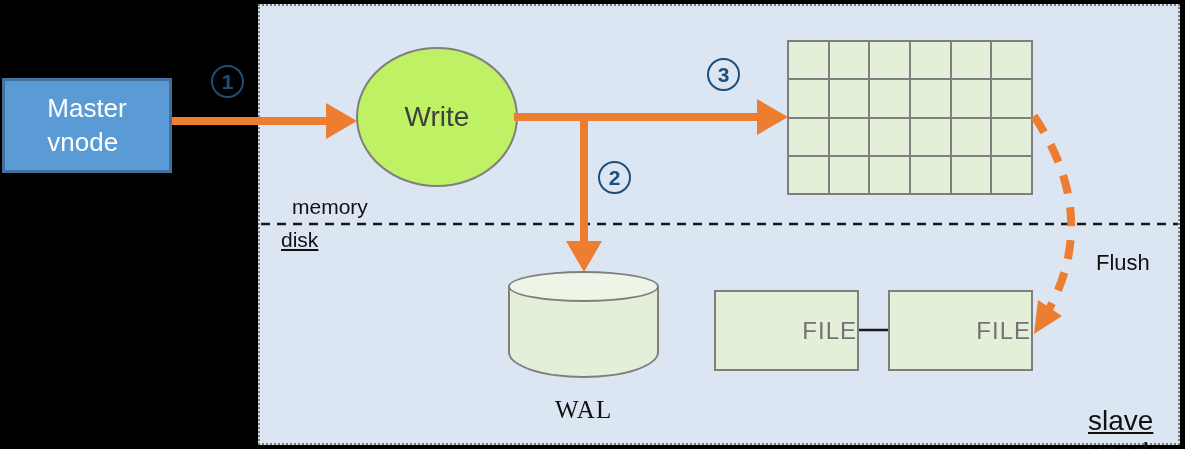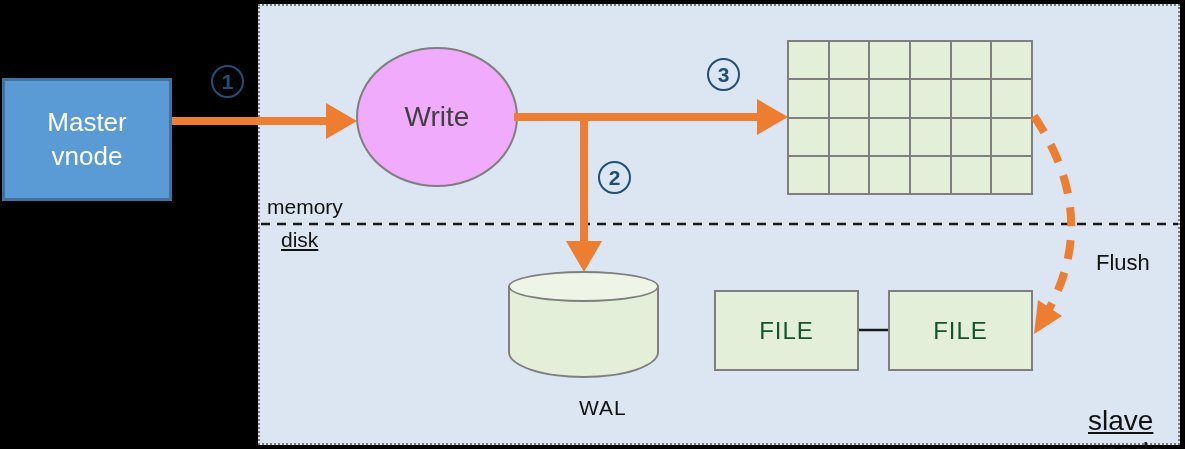--- a/index.html
+++ b/index.html
@@ -14,36 +14,35 @@
   .panel {
     position: absolute;
     left: 258px; top: 4px;
     width: 922px; height: 441px;
     background: #dbe6f2;
     border: 2px dotted #7d7d7d;
   }
   .master-box {
     position: absolute;
     left: 2px; top: 78px;
-    width: 170px; height: 123px;
+    width: 170px; height: 95px;
     background: #5b9bd5;
     border: 3px solid #41719c;
     color: #ffffff;
     font-size: 26px;
     display: flex; align-items: center; justify-content: center;
-    text-align: center;
     white-space: pre-line;
     line-height: 1.3;
     z-index: 4;
   }
   .write-circle {
     position: absolute;
     left: 356px; top: 47px;
     width: 162px; height: 140px;
-    background: #f0abfc;
+    background: #bef264;
     border: 2px solid #7f7f7f;
     border-radius: 50%;
     display: flex; align-items: center; justify-content: center;
     font-size: 28px;
     color: #3f3f3f;
     z-index: 2;
   }
   .mem-grid {
     position: absolute;
     left: 787px; top: 40px;
@@ -76,24 +75,24 @@
     border: 2px solid #7f7f7f;
     border-radius: 50%;
     z-index: 3;
   }
   .file-box {
     position: absolute;
     top: 290px;
     width: 145px; height: 81px;
     background: #e4efda;
     border: 2px solid #7f7f7f;
-    display: flex; align-items: center; justify-content: center;
+    display: flex; align-items: center; justify-content: flex-end;
     font-size: 24px;
     letter-spacing: 1px;
-    color: #14532d;
+    color: #737373;
     z-index: 2;
   }
   .file-1 { left: 714px; }
   .file-2 { left: 888px; }
   .step-badge {
     position: absolute;
     width: 33px; height: 33px;
     border: 2.5px solid #1f4e79;
     border-radius: 50%;
     color: #1f4e79;
@@ -104,23 +103,23 @@
     background: transparent;
   }
   .step-1 { left: 211px; top: 65px; }
   .step-2 { left: 598px; top: 161px; }
   .step-3 { left: 707px; top: 58px; }
   .lbl {
     position: absolute;
     color: #111111;
     z-index: 4;
   }
-  .lbl-memory { left: 267px; top: 195px; font-size: 21px; }
+  .lbl-memory { left: 292px; top: 195px; font-size: 21px; }
   .lbl-disk   { left: 281px; top: 228px; font-size: 21px; text-decoration: underline; }
-  .lbl-wal    { left: 579px; top: 396px; font-size: 21px; letter-spacing: 1px; }
+  .lbl-wal    { left: 555px; top: 396px; font-size: 25px; letter-spacing: 1px; font-family: Liberation Serif, serif; }
   .lbl-flush  { left: 1096px; top: 250px; font-size: 22px; text-align: center; }
   .lbl-slave  { left: 1088px; top: 405px; font-size: 28px; text-decoration: underline; }
   svg.overlay {
     position: absolute;
     left: 0; top: 0;
     width: 1185px; height: 449px;
     z-index: 3;
     pointer-events: none;
   }
 </style>

